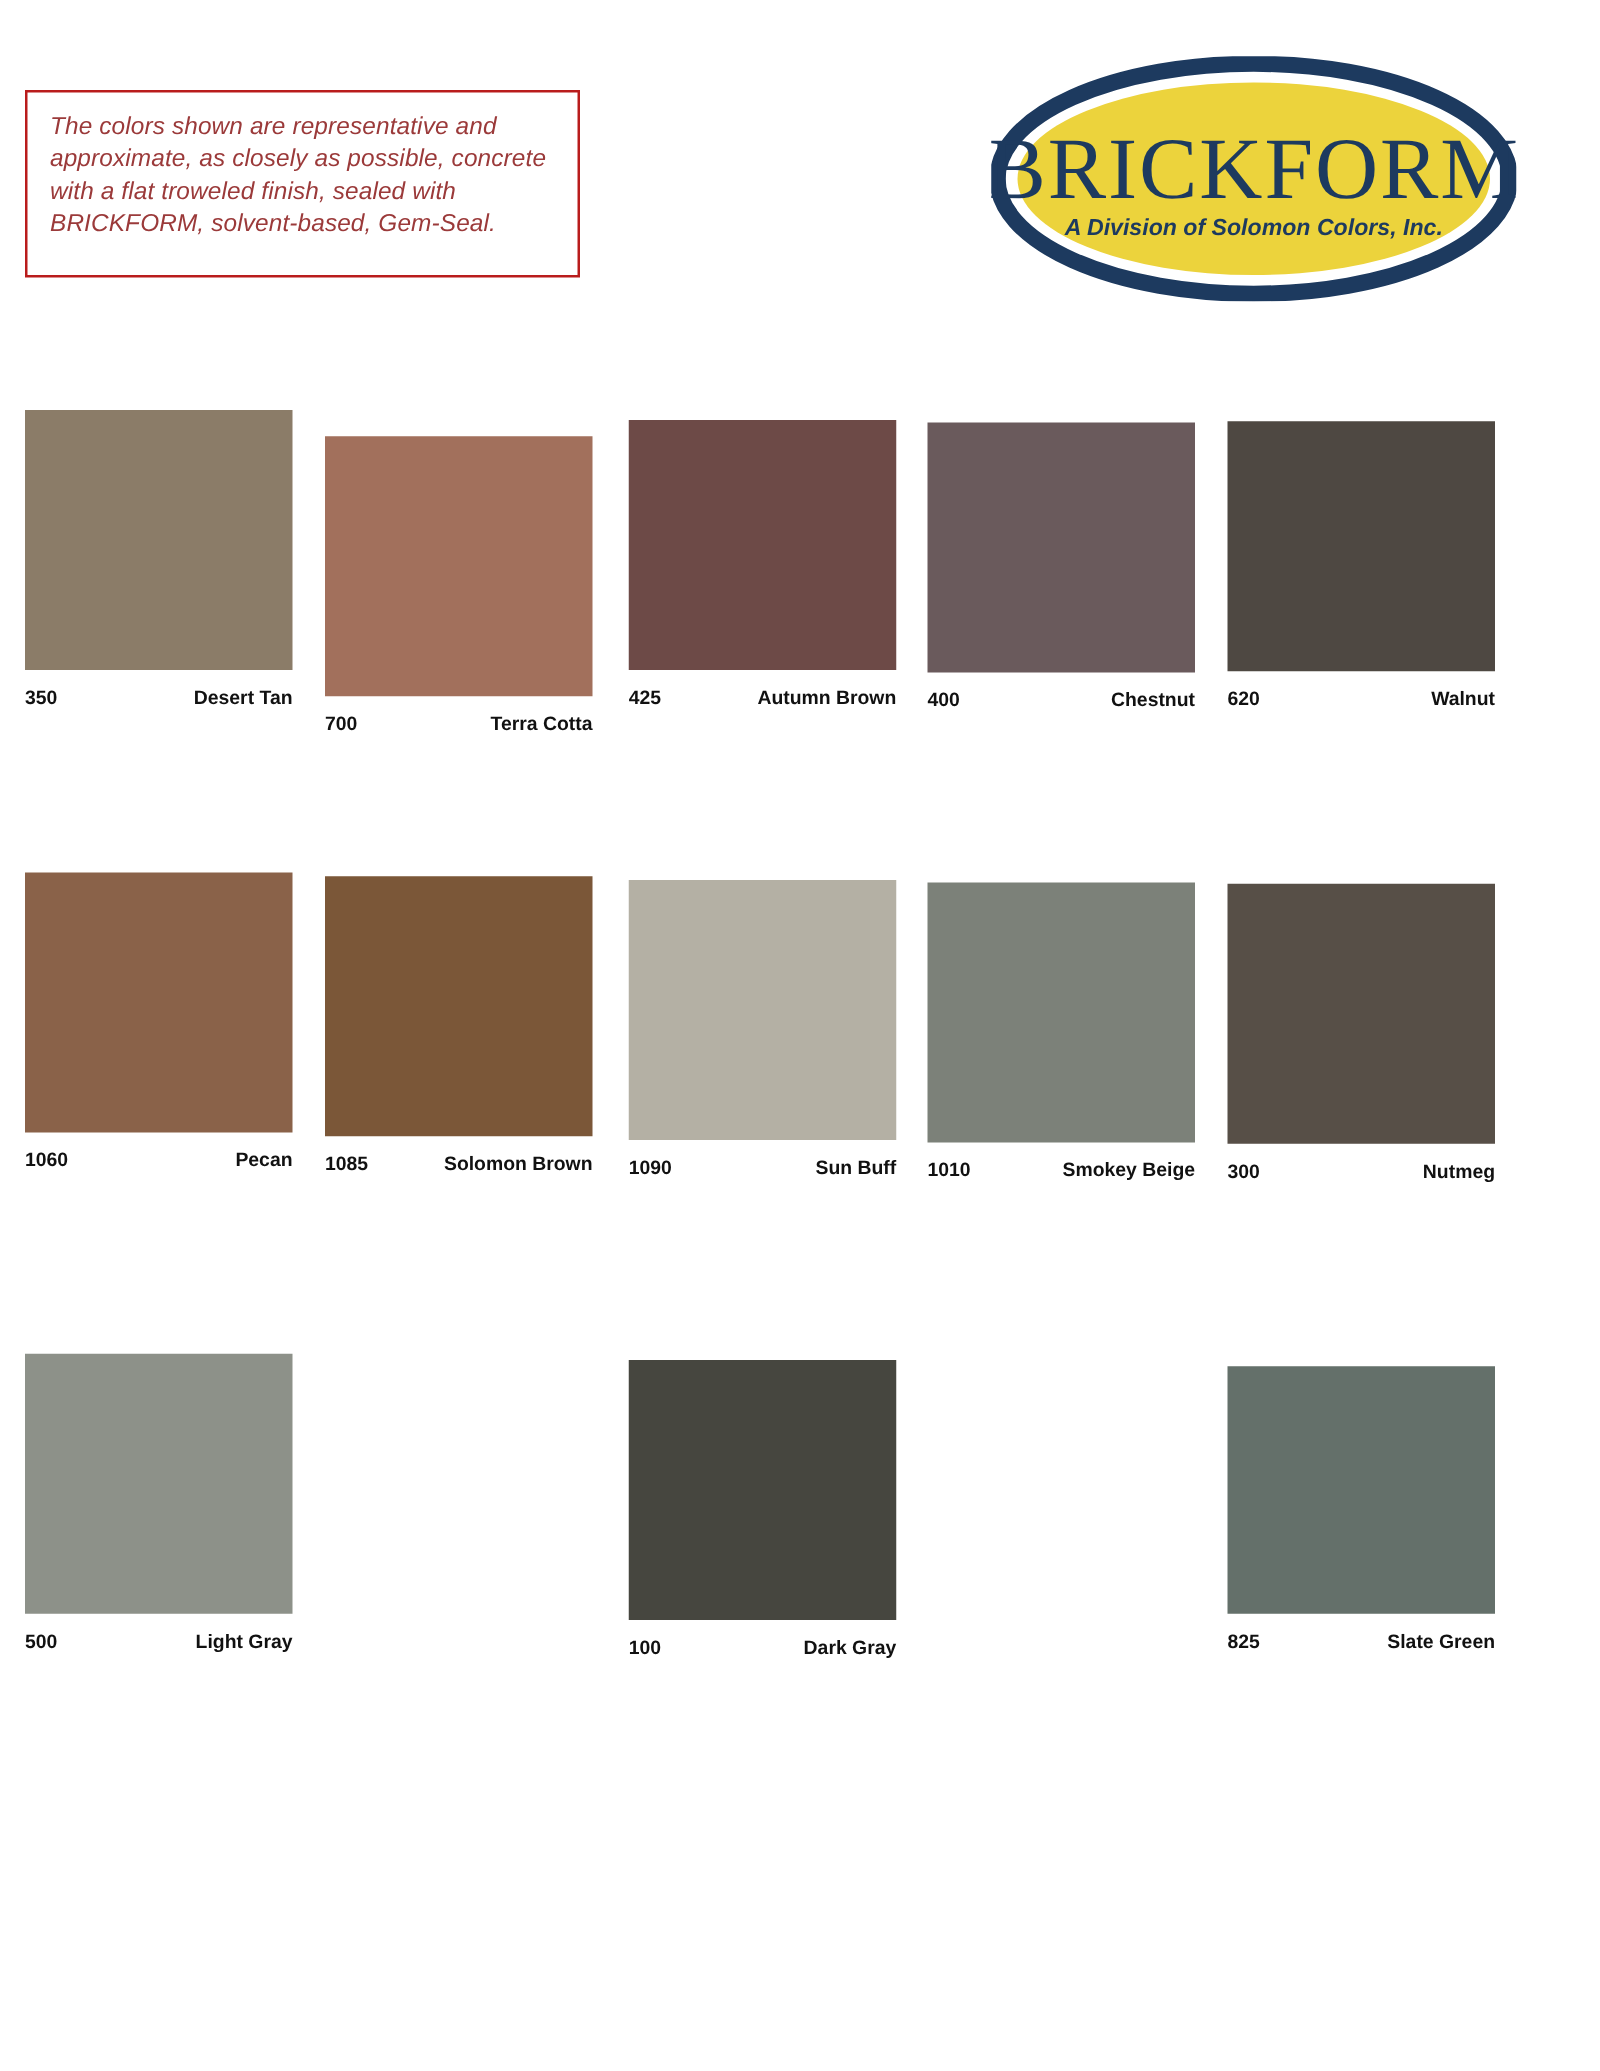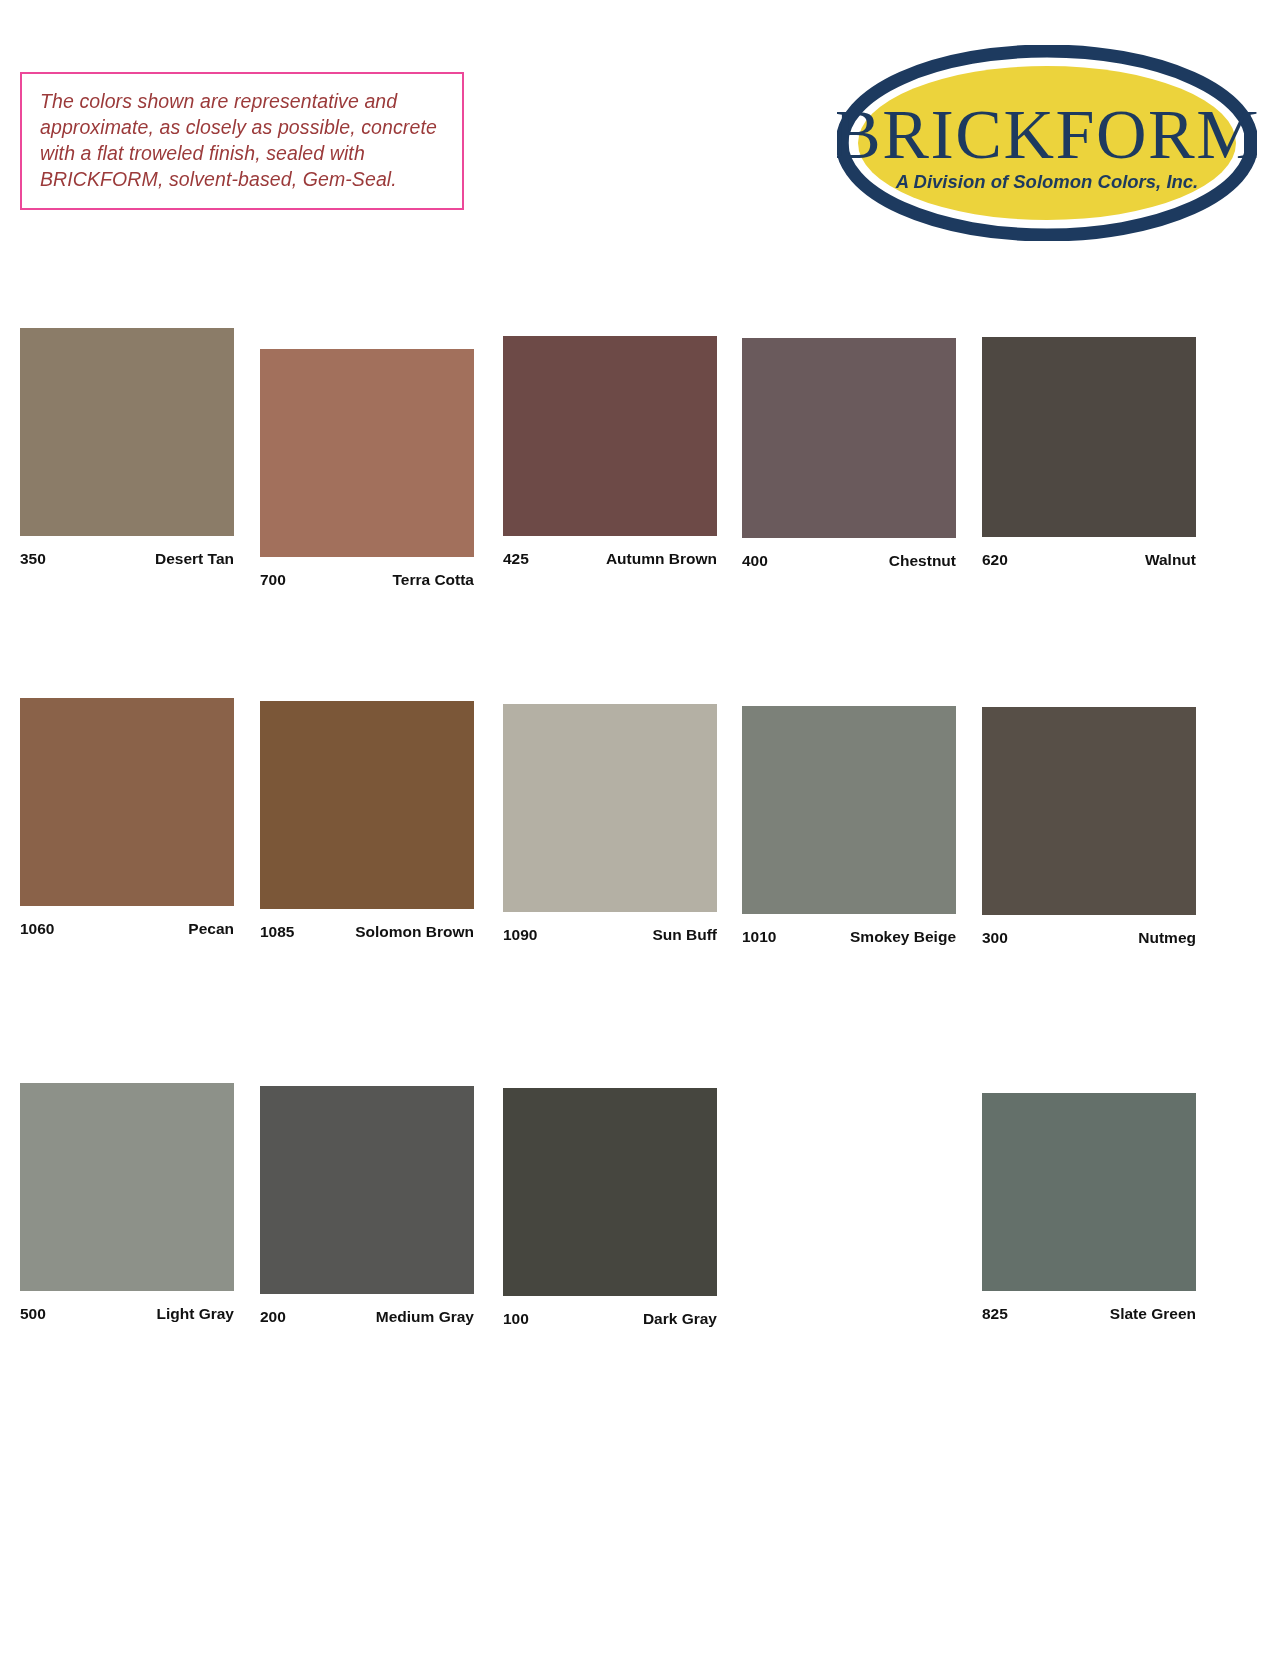--- a/index.html
+++ b/index.html
@@ -15,38 +15,38 @@
     overflow: hidden;
   }
 
   
   #disclaimer-note {
     position: absolute;
     left: 20px;
     top: 72px;
     width: 444px;
     box-sizing: border-box;
-    border: 2px solid #ec4899;
-    padding: 14px 16px 16px 18px;
+    border: 2px solid #b91c1c;
+    padding: 14px 16px 28px 18px;
     background: #ffffff;
   }
   #disclaimer-note p {
     margin: 0;
     font-family: "Liberation Sans", sans-serif;
     font-style: italic;
     font-size: 19.5px;
     line-height: 26px;
     color: #9b3a3a;
     letter-spacing: 0.1px;
   }
 
   
   #brand-logo {
     position: absolute;
-    left: 837px;
+    left: 793px;
     top: 45px;
     width: 420px;
     height: 196px;
     text-align: right;
   }
   #brand-logo svg { display: block; width: 100%; height: 100%; }
 
   
   .swatch-row {
     position: absolute;
@@ -206,27 +206,20 @@
 </div>
 
 <div class="swatch-row" id="swatch-row-2">
   <div class="swatch-cell col-0">
     <div class="swatch-chip" style="background-color: rgb(141, 145, 137);"></div>
     <div class="swatch-caption">
       <span class="swatch-code">500</span>
       <span class="swatch-name">Light Gray</span>
     </div>
   </div>
-  <div class="swatch-cell col-1">
-    <div class="swatch-chip" style="background-color: rgb(86, 86, 84);"></div>
-    <div class="swatch-caption">
-      <span class="swatch-code">200</span>
-      <span class="swatch-name">Medium Gray</span>
-    </div>
-  </div>
   <div class="swatch-cell col-2">
     <div class="swatch-chip" style="background-color: rgb(70, 70, 63);"></div>
     <div class="swatch-caption">
       <span class="swatch-code">100</span>
       <span class="swatch-name">Dark Gray</span>
     </div>
   </div>
   <div class="swatch-cell col-4">
     <div class="swatch-chip" style="background-color: rgb(100, 112, 106);"></div>
     <div class="swatch-caption">

